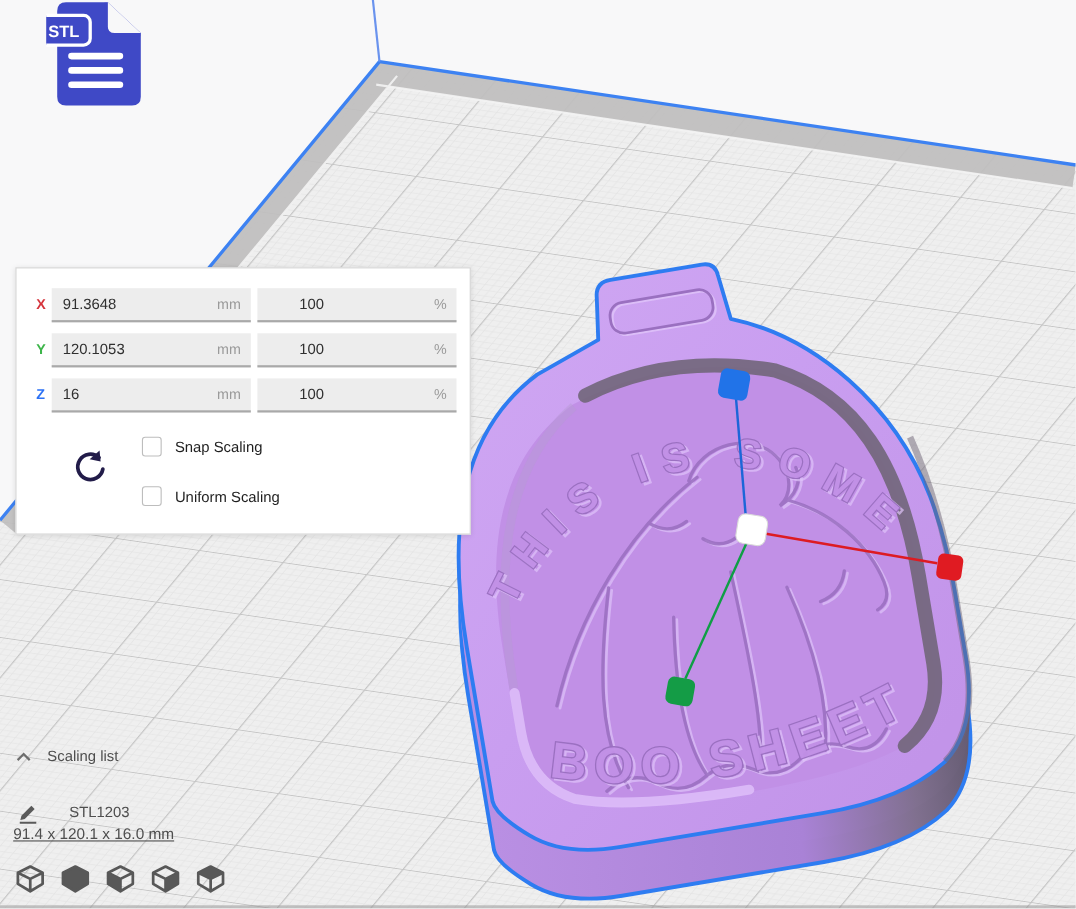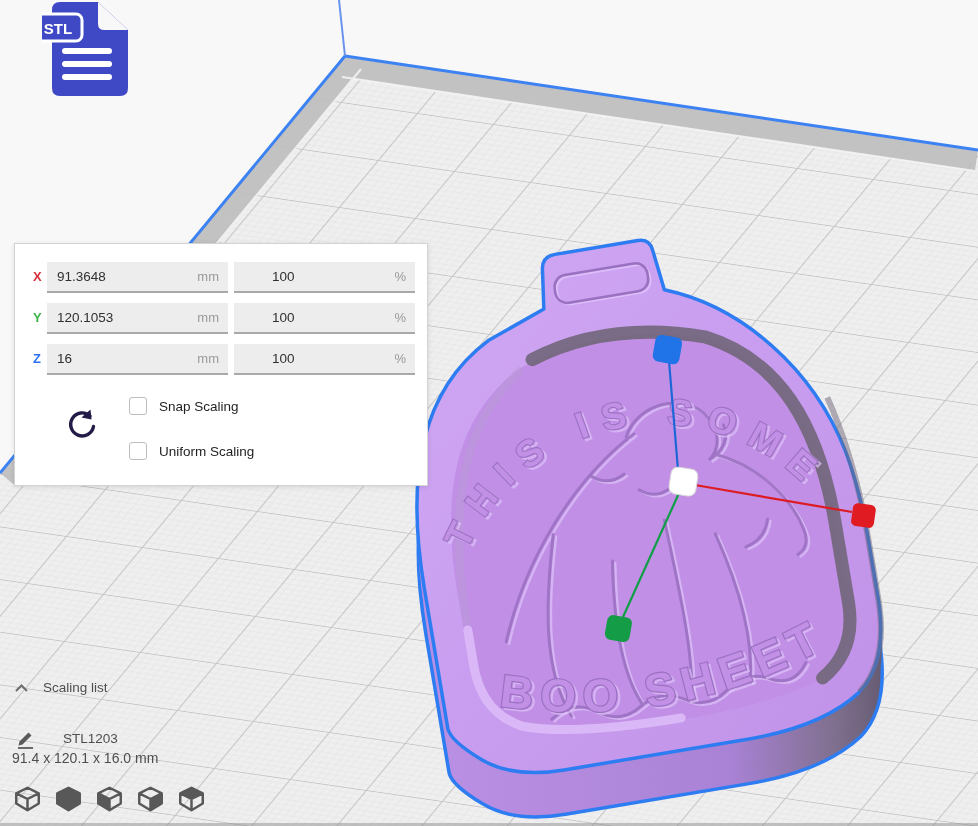--- a/index.html
+++ b/index.html
@@ -29,21 +29,21 @@
   .reset-btn { position:absolute; left:48px; top:163px; width:36px; height:36px; cursor:pointer; }
 
   
   .stl-icon { position:absolute; left:2px; top:0px; width:92px; height:100px;margin-left:40px; }
 
   
   .objlist-header { position:absolute; left:14px; top:680px; display:flex; align-items:center; gap:14px; }
   .objlist-title { font-size:13.5px; color:#4e4e4e; }
   .objlist-item { position:absolute; left:16px; top:714px; display:flex; align-items:center; gap:28px;margin-top:14px; }
   .objlist-item-name { font-size:13.5px; color:#4e4e4e; }
-  .model-dims { position:absolute; left:12px; top:750px; font-size:14px; color:#4e4e4e; }
+  .model-dims { position:absolute; left:12px; top:750px; font-size:14px; color:#4e4e4e;text-decoration:underline; }
   .view-cubes { position:absolute; left:14px; top:786px; display:flex; gap:14px; }
   .view-cube { width:27px; height:26px; cursor:pointer; }
 
   .bottom-edge { position:absolute; left:0; bottom:0; width:100%; height:3px;
     background:#8f8f8f; opacity:.5; }
 </style>
 </head>
 <body>
 
 <div class="stage">

